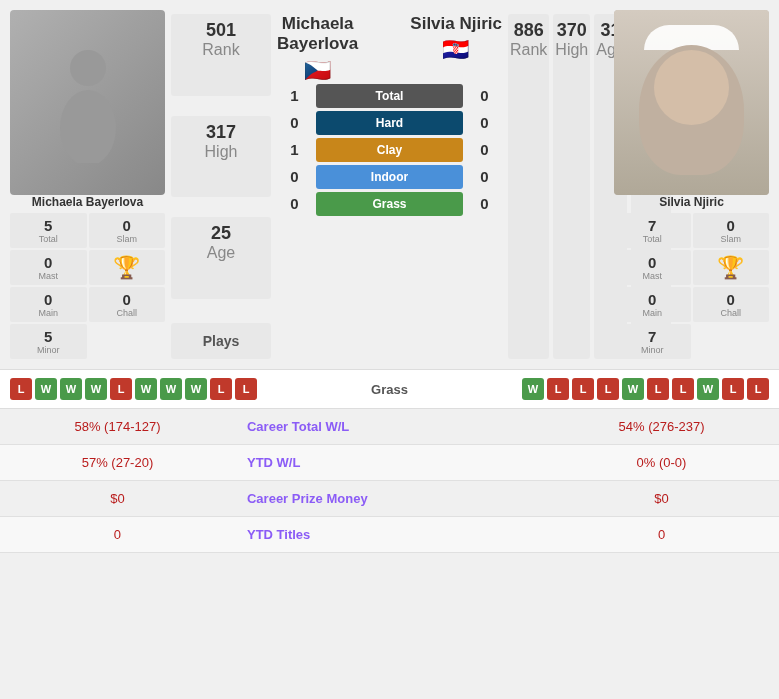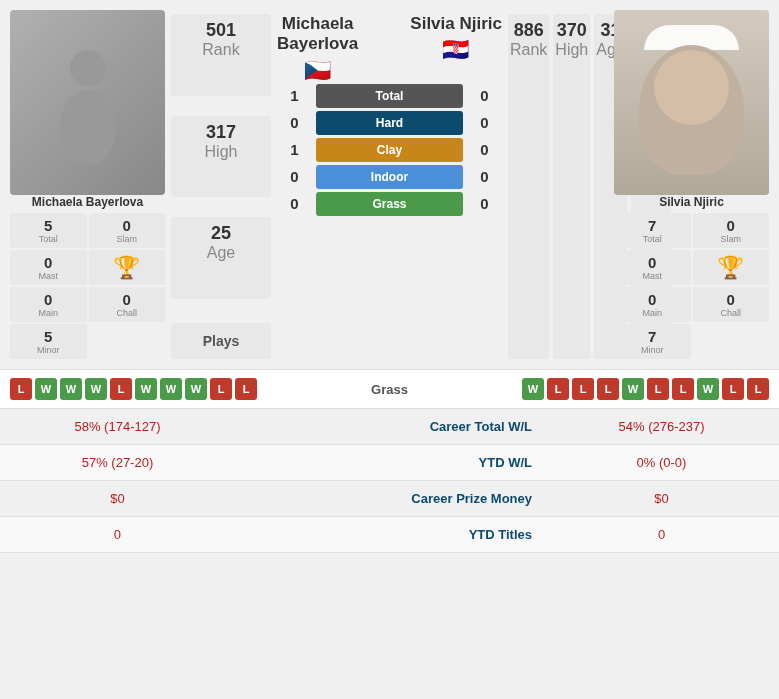--- a/index.html
+++ b/index.html
@@ -46,23 +46,23 @@
       background: #f8f8f8;
     }
 
     .stats-table td {
       padding: 10px 12px;
       font-size: 13px;
       color: #b91c1c;
     }
 
     .stats-table .center-col {
-      text-align: right;
-      font-weight: bold;
-      color: #0c4a6e;
+      text-align: left;
+      font-weight: bold;
+      color: #8b5cf6;
     }
 
     .stats-table .left-val {
       text-align: center;
     }
 
     .stats-table .right-val {
       text-align: center;
     }
 

